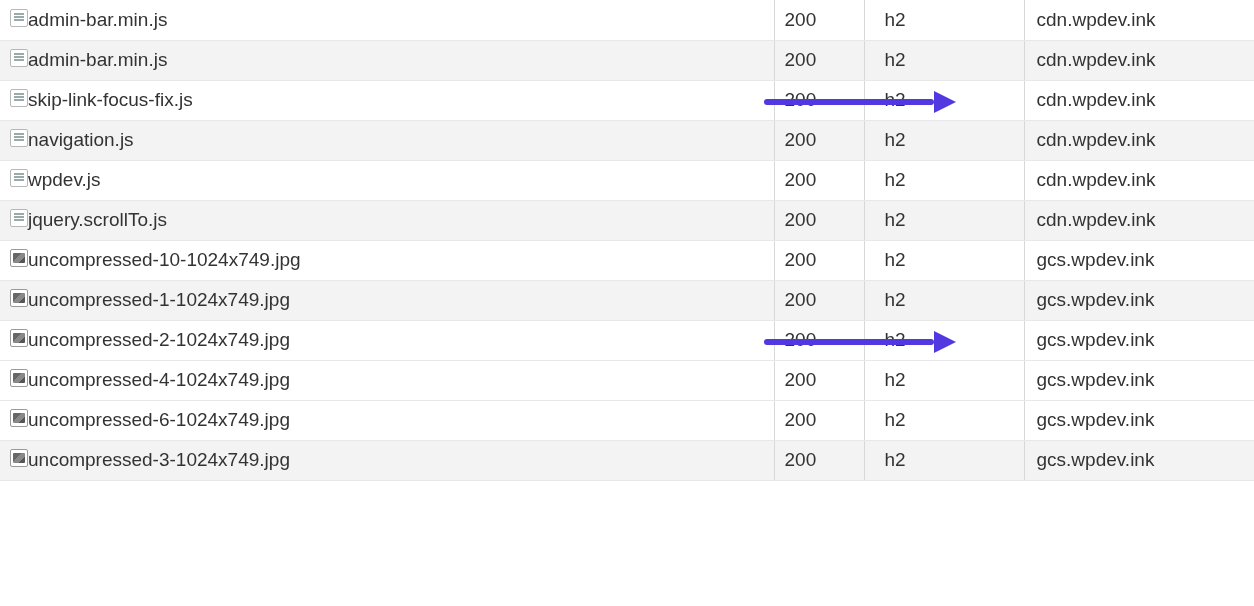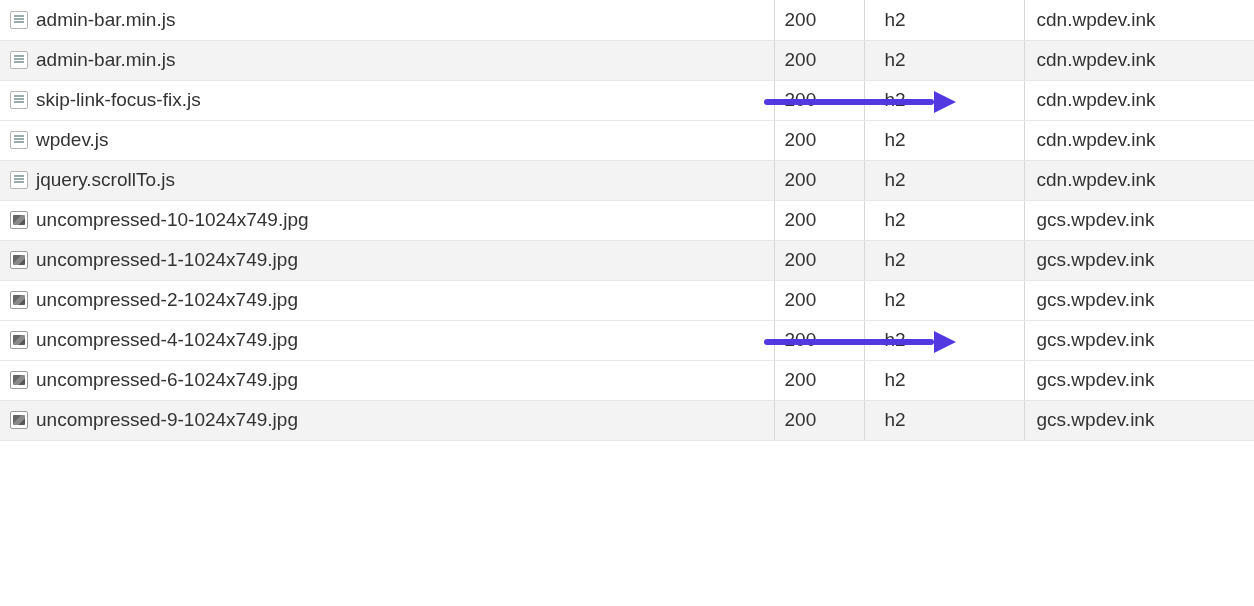--- a/index.html
+++ b/index.html
@@ -6,21 +6,21 @@
   html, body { width: 1254px; height: 606px; font-family: "Segoe UI", Arial, sans-serif; font-size: 19px; color: #333; background: #fff; }
   .table { display: table; width: 100%; border-collapse: collapse; }
   .row { display: table-row; height: 40px; }
   .row.alt { background: #f3f3f3; }
   .cell { display: table-cell; vertical-align: middle; padding: 0 10px; border-right: 1px solid #d8d8d8; border-bottom: 1px solid #e8e8e8; white-space: nowrap; overflow: hidden; text-overflow: ellipsis; }
   .cell:last-child { border-right: none; padding-left: 12px; }
   .col-name   { width: 774px; }
   .col-status { width: 90px;  }
   .col-proto  { width: 160px; padding-left: 20px; }
   .col-domain { width: 230px; }
-  .name-inner { display: flex; align-items: center; gap: 8px; }
+  .name-inner { display: flex; align-items: flex-start; }
   
   .ico { width: 18px; height: 18px; flex: 0 0 18px; display: inline-block; position: relative; }
   .ico-doc {
     background: #fff; border: 1px solid #b7b7b7; border-radius: 2px;
   }
   .ico-doc::before {
     content: ""; position: absolute; left: 3px; right: 3px; top: 3px; height: 2px;
     background: #9aa; box-shadow: 0 3px 0 #9aa, 0 6px 0 #9aa;
   }
   .ico-img {
@@ -73,20 +73,31 @@
         </div>
         <div class="cell col-status">200</div>
         <div class="cell col-proto">h2</div>
         <div class="cell col-domain">cdn.wpdev.ink</div>
       </div>
       <div class="row">
         <div class="cell col-name">
           <div class="name-inner">
             <span class="ico ico-doc"></span>
             <span>skip-link-focus-fix.js</span>
+          </div>
+        </div>
+        <div class="cell col-status">200</div>
+        <div class="cell col-proto">h2</div>
+        <div class="cell col-domain">cdn.wpdev.ink</div>
+      </div>
+      <div class="row alt">
+        <div class="cell col-name">
+          <div class="name-inner">
+            <span class="ico ico-doc"></span>
+            <span>navigation.js</span>
           </div>
         </div>
         <div class="cell col-status">200</div>
         <div class="cell col-proto">h2</div>
         <div class="cell col-domain">cdn.wpdev.ink</div>
       </div>
       <div class="row">
         <div class="cell col-name">
           <div class="name-inner">
             <span class="ico ico-doc"></span>
@@ -160,21 +171,21 @@
           </div>
         </div>
         <div class="cell col-status">200</div>
         <div class="cell col-proto">h2</div>
         <div class="cell col-domain">gcs.wpdev.ink</div>
       </div>
       <div class="row alt">
         <div class="cell col-name">
           <div class="name-inner">
             <span class="ico ico-img"></span>
-            <span>uncompressed-9-1024x749.jpg</span>
+            <span>uncompressed-3-1024x749.jpg</span>
           </div>
         </div>
         <div class="cell col-status">200</div>
         <div class="cell col-proto">h2</div>
         <div class="cell col-domain">gcs.wpdev.ink</div>
       </div>
     </div>
 <div class="arrow" style="left: 764px; width: 192px; top: 102px;">
       <div class="shaft"></div>
       <div class="head"></div>

